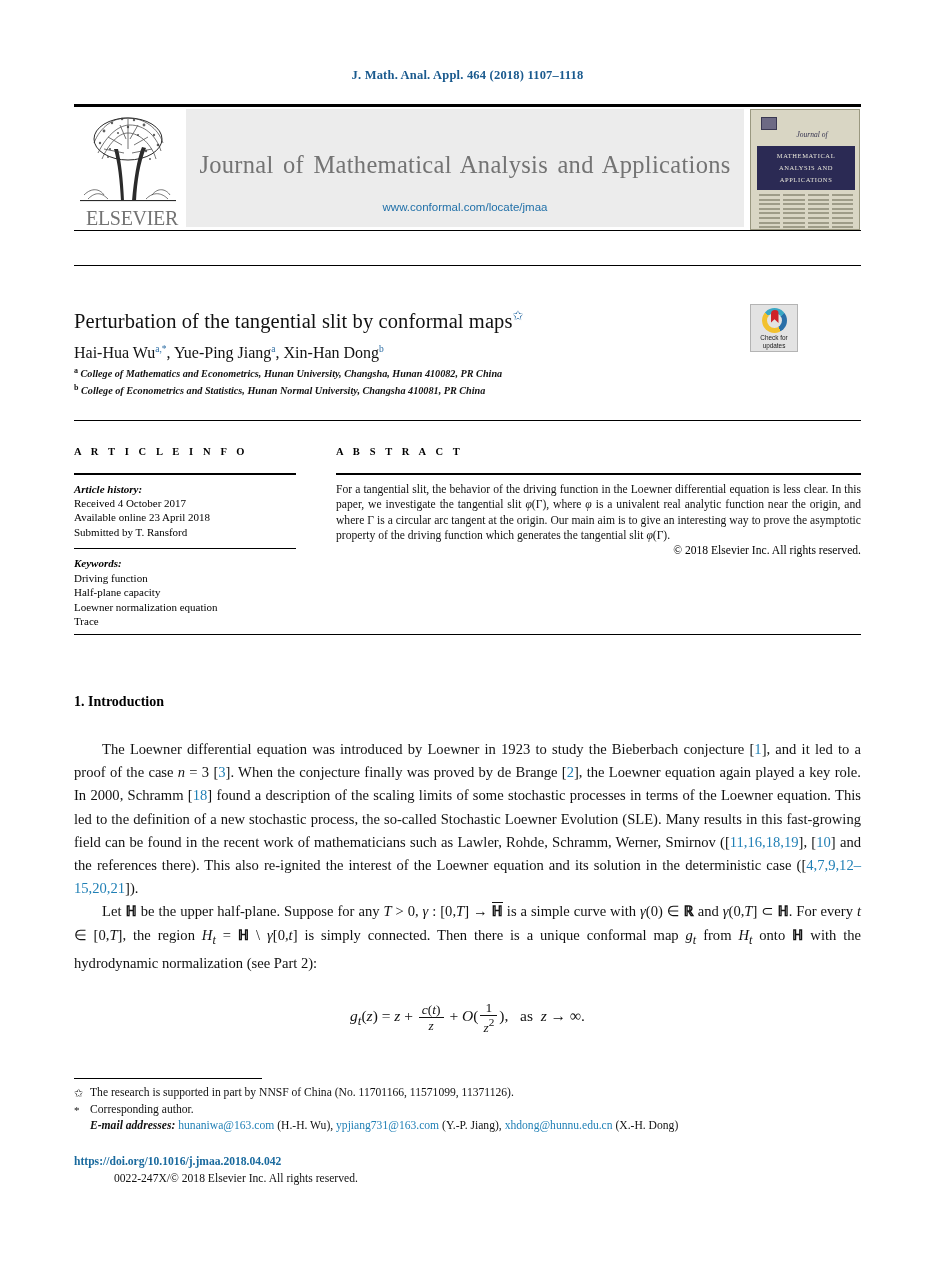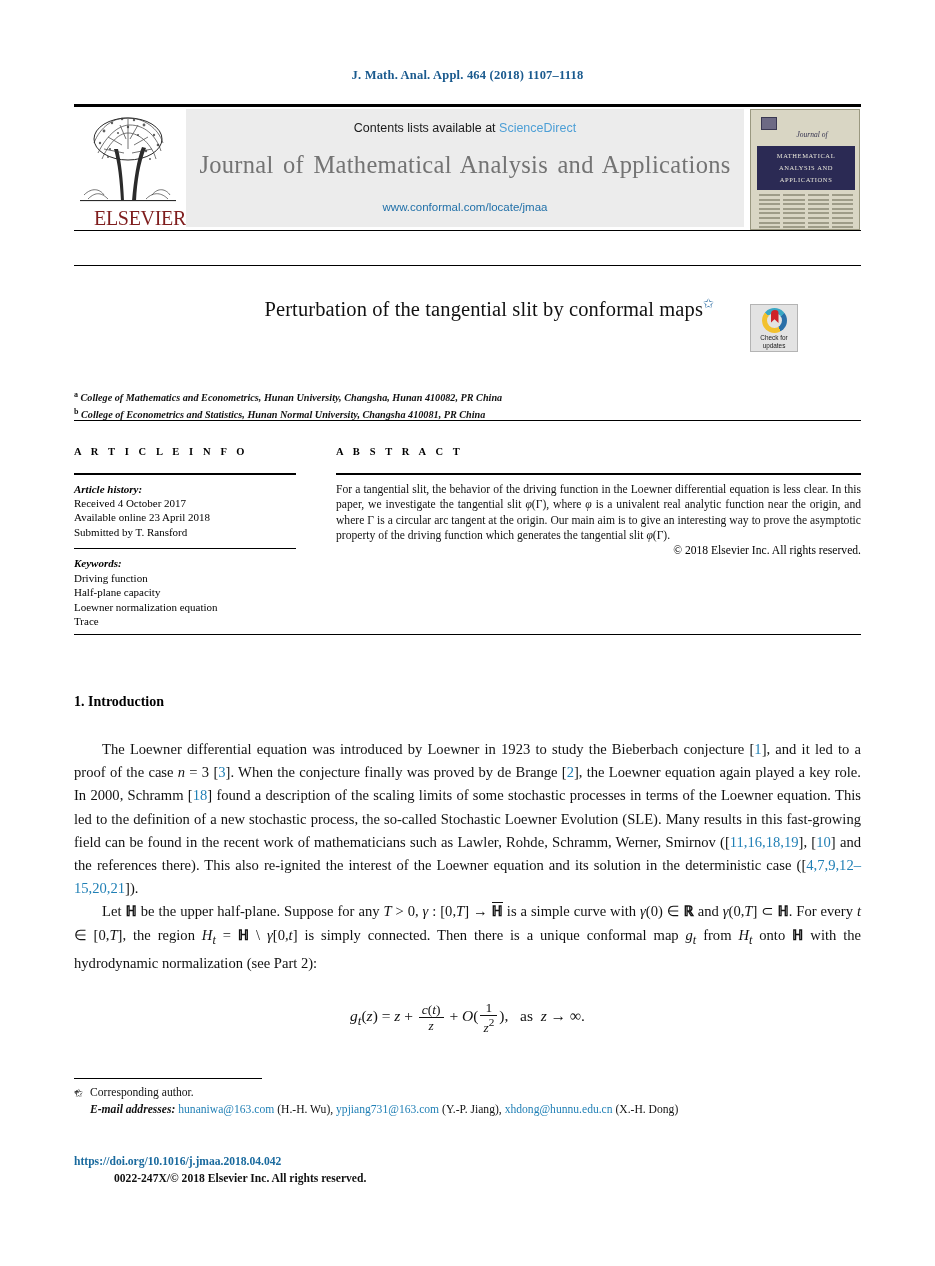--- a/index.html
+++ b/index.html
@@ -57,27 +57,27 @@
     background: #000;
   }
   .elsevier-logo {
     position: absolute;
     left: 0px; top: 5px;
     width: 108px;
     height: 121px;
   }
   .elsevier-word {
     position: absolute;
-    left: 12px; bottom: 0px;
+    left: 4px; bottom: 0px;
     width: 108px;
     text-align: center;
     font-family: "Liberation Serif", serif;
     font-size: 20px;
     letter-spacing: -0.3px;
-    color: #7f1d1d;
+    color: #737373;
   }
   .mast-center {
     position: absolute;
     left: 112px; top: 5px;
     width: 558px;
     height: 118px;
     background: #ececec;
   }
   .contents-line {
     position: absolute;
@@ -177,45 +177,44 @@
   
   .title-rule {
     position: absolute;
     left: 74px; top: 265px;
     width: 787px;
     height: 1px;
     background: #000;
   }
   .art-title {
     position: absolute;
-    left: 74px; top: 296px;
+    left: 74px; top: 308px;
     width: 640px;
     font-family: "Liberation Serif", serif;
     font-size: 20.5px;
     color: #111;
     letter-spacing: 0.1px;
-    text-align: right;
   }
   .star-mark {
     color: #2b6ca3;
     font-size: 13px;
     vertical-align: super;
   }
   .authors {
     position: absolute;
     left: 74px; top: 344px;
     width: 660px;
     font-family: "Liberation Serif", serif;
     font-size: 16px;
     color: #111;
   }
   .authors sup { color: #2b6ca3; font-size: 9.5px; }
   .affil {
     position: absolute;
-    left: 74px; top: 388px;
+    left: 74px; top: 364px;
     width: 700px;
     font-family: "Liberation Serif", serif;
     font-style: italic;
     font-weight: bold;
     font-size: 10.2px;
     line-height: 13.5px;
     color: #111;
   }
   .affil sup { font-style: normal; font-size: 8px; }
 
@@ -427,21 +426,21 @@
     font-family: "Liberation Serif", serif;
     font-weight: bold;
     font-size: 11.6px;
     color: #1a6a9e;
   }
   .issn {
     position: absolute;
     left: 74px; top: 1172px;
     font-family: "Liberation Serif", serif;
     font-size: 11.6px;
-    font-weight: bold;
+    font-weight: normal;
     color: #111;
     padding-left: 40px;
   }
 </style>
 </head>
 <body>
 
 <div class="page">
 
   <div class="runhead">J. Math. Anal. Appl. 464 (2018) 1107–1118</div>
@@ -483,23 +482,20 @@
         <g stroke="#3a3a3a" stroke-width="0.7" fill="none">
           <path d="M10 86 C18 78 26 80 30 86 M78 86 C84 78 92 80 96 86"></path>
           <path d="M14 90 C22 82 28 84 34 90 M72 90 C80 82 88 84 94 90"></path>
         </g>
         <rect x="6" y="91" width="96" height="1.1" fill="#2b2b2b"></rect>
       </svg>
       <div class="elsevier-word">ELSEVIER</div>
     </div>
 
     <div class="mast-center">
-      <div class="contents-line">
-        <span>Contents lists available at </span><a href="#">ScienceDirect</a>
-      </div>
       <div class="journal-title">Journal of Mathematical Analysis and Applications</div>
       <div class="journal-url">www.conformal.com/locate/jmaa</div>
     </div>
 
     <div class="cover-thumb">
       <div class="cover-smallsq"></div>
       <div class="cover-script">Journal of</div>
       <div class="cover-band">
         <div class="cover-band-txt">
           <div>MATHEMATICAL</div>
@@ -553,20 +549,21 @@
 
     <div class="mast-rule-bottom"></div>
   </div>
 
   <div class="title-rule"></div>
 
   <div class="art-title">
     <span>Perturbation of the tangential slit by conformal maps</span><span class="star-mark">✩</span>
   </div>
 
+  <div class="authors">Hai-Hua Wu<sup>a,*</sup>, Yue-Ping Jiang<sup>a</sup>, Xin-Han Dong<sup>b</sup></div>
 
   <div class="affil">
     <div><sup>a</sup> <span>College of Mathematics and Econometrics, Hunan University, Changsha, Hunan 410082, PR China</span></div>
     <div><sup>b</sup> <span>College of Econometrics and Statistics, Hunan Normal University, Changsha 410081, PR China</span></div>
   </div>
 
   <div class="crossmark">
     <div class="cm-ring">
       <div class="cm-hole"></div>
       <div class="cm-red"></div>
@@ -620,20 +617,21 @@
     + <span class="mi">O</span>(<span class="frac">
       <span class="num">1</span>
       <span class="den"><span class="mi">z</span><sup>2</sup></span>
     </span>),&nbsp;&nbsp; as&nbsp; <span class="mi">z</span> → ∞.
   </div>
 
   <div class="fn-rule"></div>
   <div class="footnotes">
     <div class="fn-row">
       <span class="fn-mark">✩</span>
+      <span>The research is supported in part by NNSF of China (No. 11701166, 11571099, 11371126).</span>
     </div>
     <div class="fn-row">
       <span class="fn-mark">*</span>
       <span>Corresponding author.</span>
     </div>
     <div class="fn-row">
       <span class="fn-em">E-mail addresses:</span>
       <span><span class="mail">hunaniwa@163.com</span> (H.-H. Wu), <span class="mail">ypjiang731@163.com</span> (Y.-P. Jiang), <span class="mail">xhdong@hunnu.edu.cn</span> (X.-H. Dong)</span>
     </div>
   </div>

